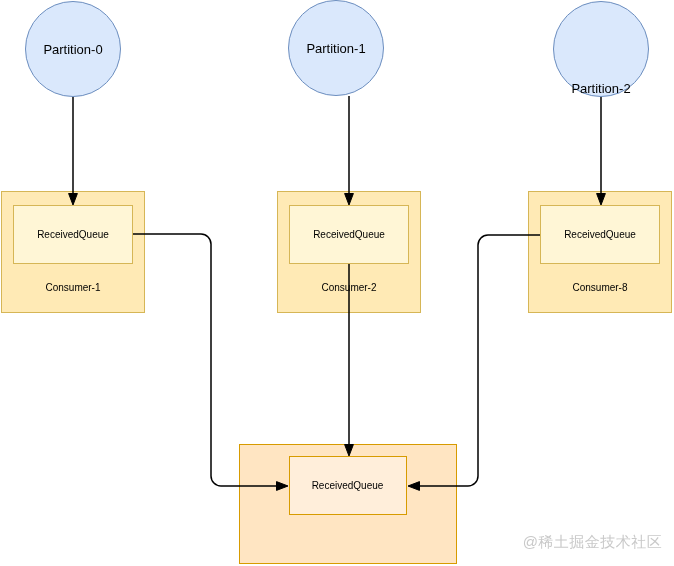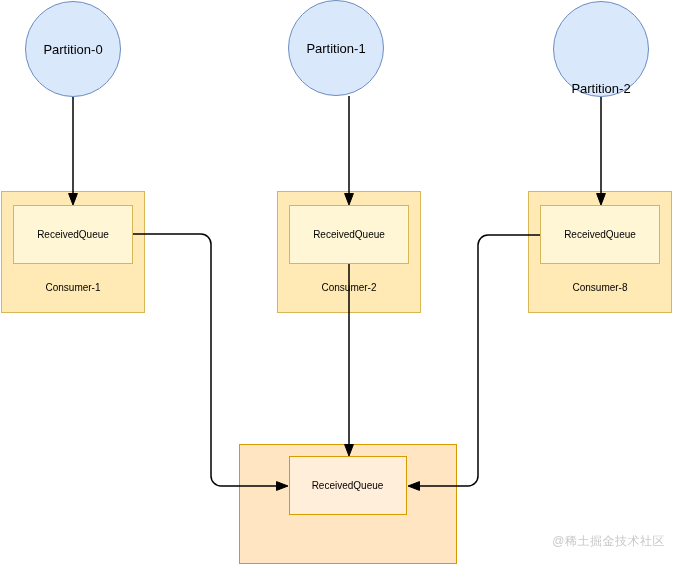--- a/index.html
+++ b/index.html
@@ -78,22 +78,22 @@
     position:absolute;left:0;top:0;width:674px;height:566px;
     pointer-events:none;
   }
   .edges path{stroke:#000;stroke-width:1.5;fill:none;}
   .edges polygon{fill:#000;stroke:#000;stroke-width:1;}
 
   .watermark{
     position:absolute;
     left:520px;top:533px;
     width:145px;
-    text-align:right;
-    font-size:12px;
+    text-align:center;
+    font-size:15px;
     color:#c9c9c9;
     letter-spacing:0.5px;
   }
 </style>
 </head>
 <body>
 
 <div class="canvas">
 
   <div class="partition p0">

